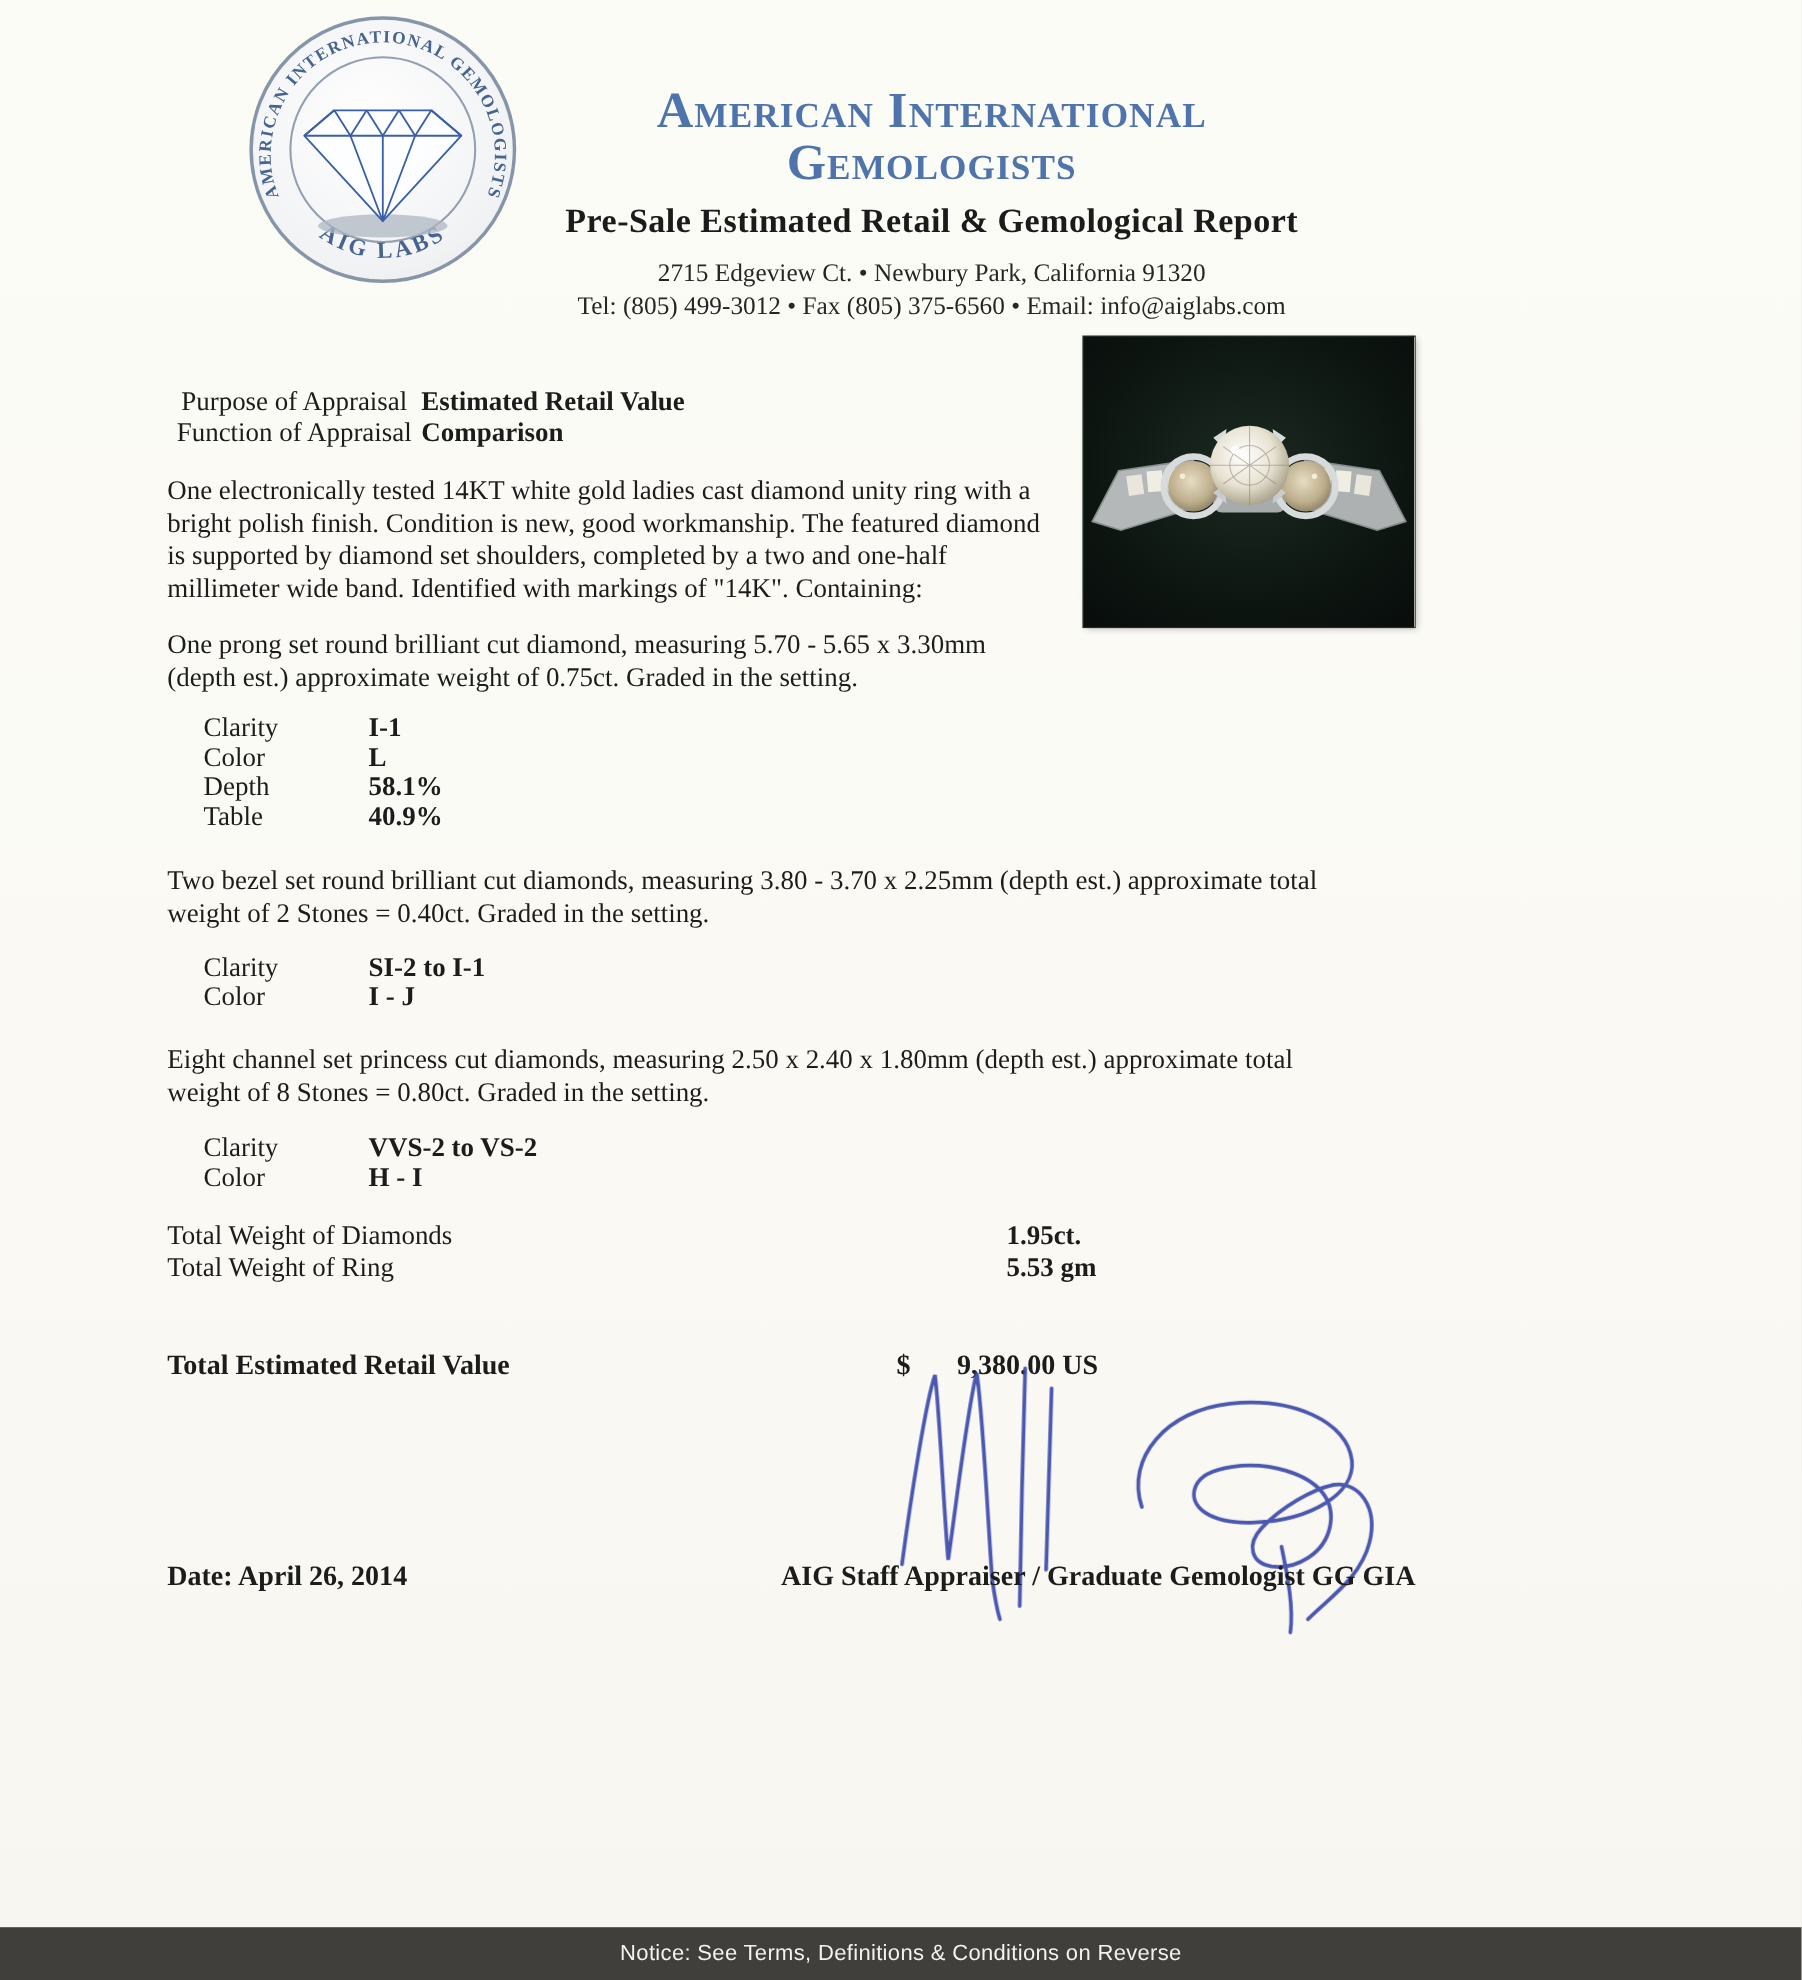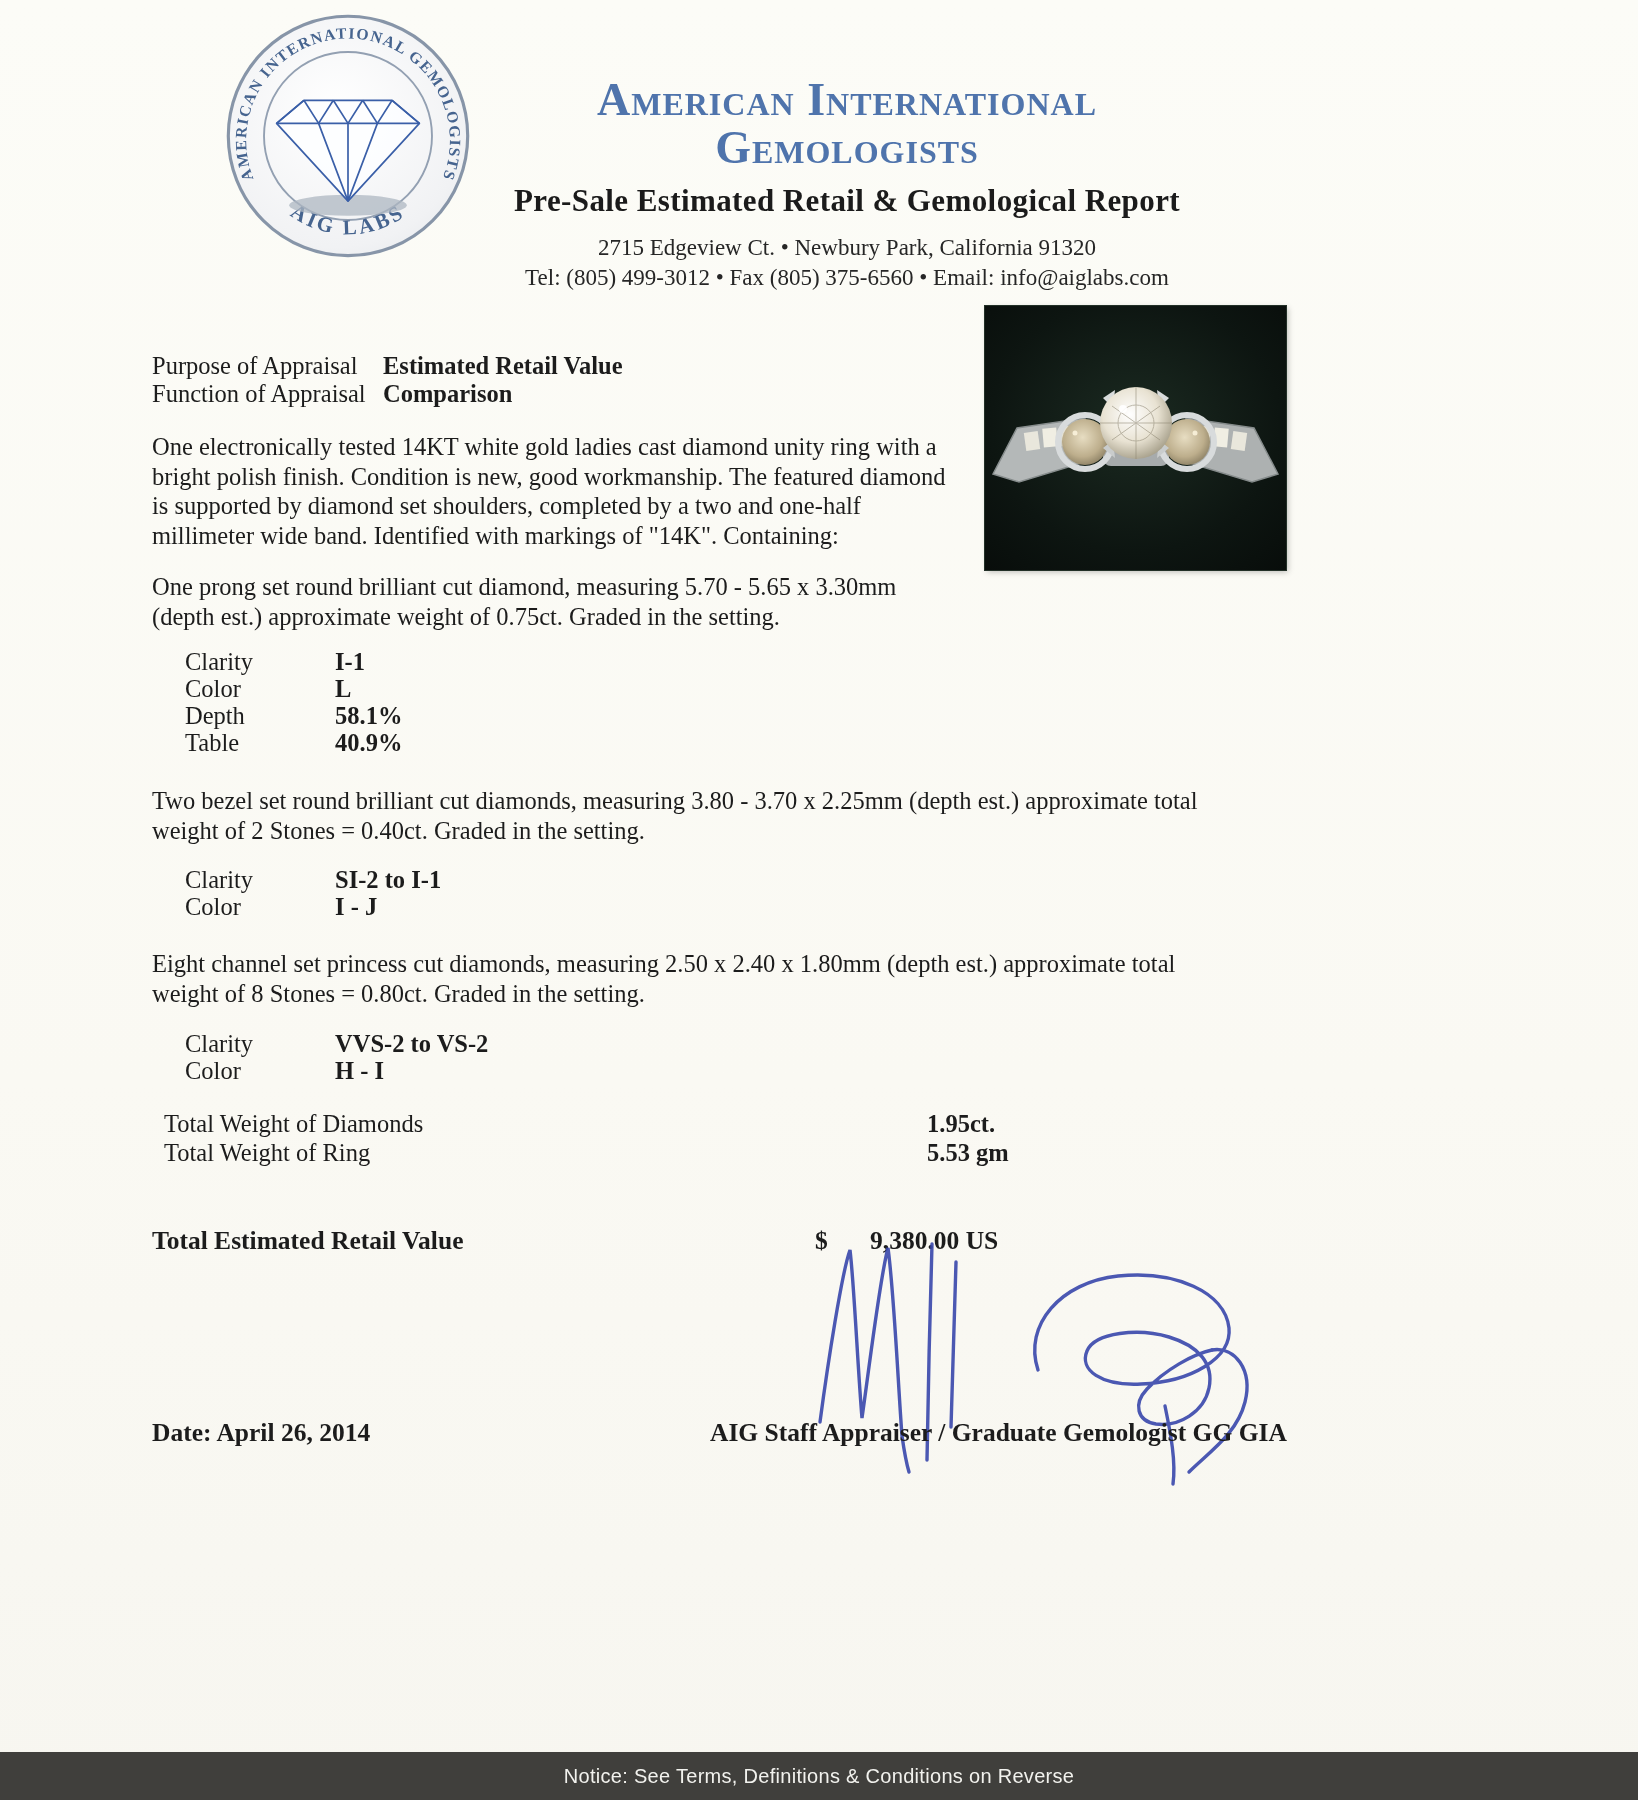--- a/index.html
+++ b/index.html
@@ -19,42 +19,42 @@
   .report-title { font-size:31px; font-weight:bold; color:#1b1b1b; margin-top:10px; letter-spacing:.4px; }
   .address-line { font-size:23px; color:#262626; margin-top:16px; }
   .contact-line { font-size:23px; color:#262626; margin-top:4px; }
 
   
   #ring-photo { position:absolute; left:985px; top:306px; width:301px; height:264px;
     box-shadow:0 0 0 1px #223027, 2px 2px 6px rgba(0,0,0,.25); }
 
   
   .meta-block { position:absolute; left:152px; top:352px; width:720px; }
-  .meta-row { display:flex; font-size:24.5px; line-height:28px; }
+  .meta-row { display:flex; font-size:24.5px; line-height:28px;text-align:center; }
   .meta-label { width:231px; }
   .meta-value { font-weight:bold; }
 
   
   .para { position:absolute; left:152px; font-size:24.5px; line-height:29.5px; color:#1c1c1c; }
   #description { top:432px; width:800px; }
   #stone1-desc { top:572px; width:800px; }
   #stone2-desc { top:786px; width:1095px; }
   #stone3-desc { top:949px; width:1095px; }
 
   
   .attr-table { position:absolute; left:185px; }
   #attrs1 { top:648px; }
   #attrs2 { top:866px; }
   #attrs3 { top:1030px; }
   .attr-row { display:flex; font-size:24.5px; line-height:27px; }
   .attr-label { width:150px; }
   .attr-value { font-weight:bold; }
 
   
-  .total-row { position:absolute; left:152px; width:1150px; font-size:24.5px;margin-left:12px; }
+  .total-row { position:absolute; left:152px; width:1150px; font-size:24.5px; }
   #total-diamonds { top:1110px; }
   #total-ring { top:1139px; }
   .total-value { position:absolute; left:763px; top:0; font-weight:bold; }
 
   #retail-row { position:absolute; left:152px; top:1196px; width:1150px; font-size:25.5px; font-weight:bold;margin-top:30px; }
   #retail-currency { position:absolute; left:663px; top:0; }
   #retail-value { position:absolute; left:718px; top:0; }
 
   
   #signatures { position:absolute; left:755px; top:1222px; width:520px; height:268px; pointer-events:none; }

